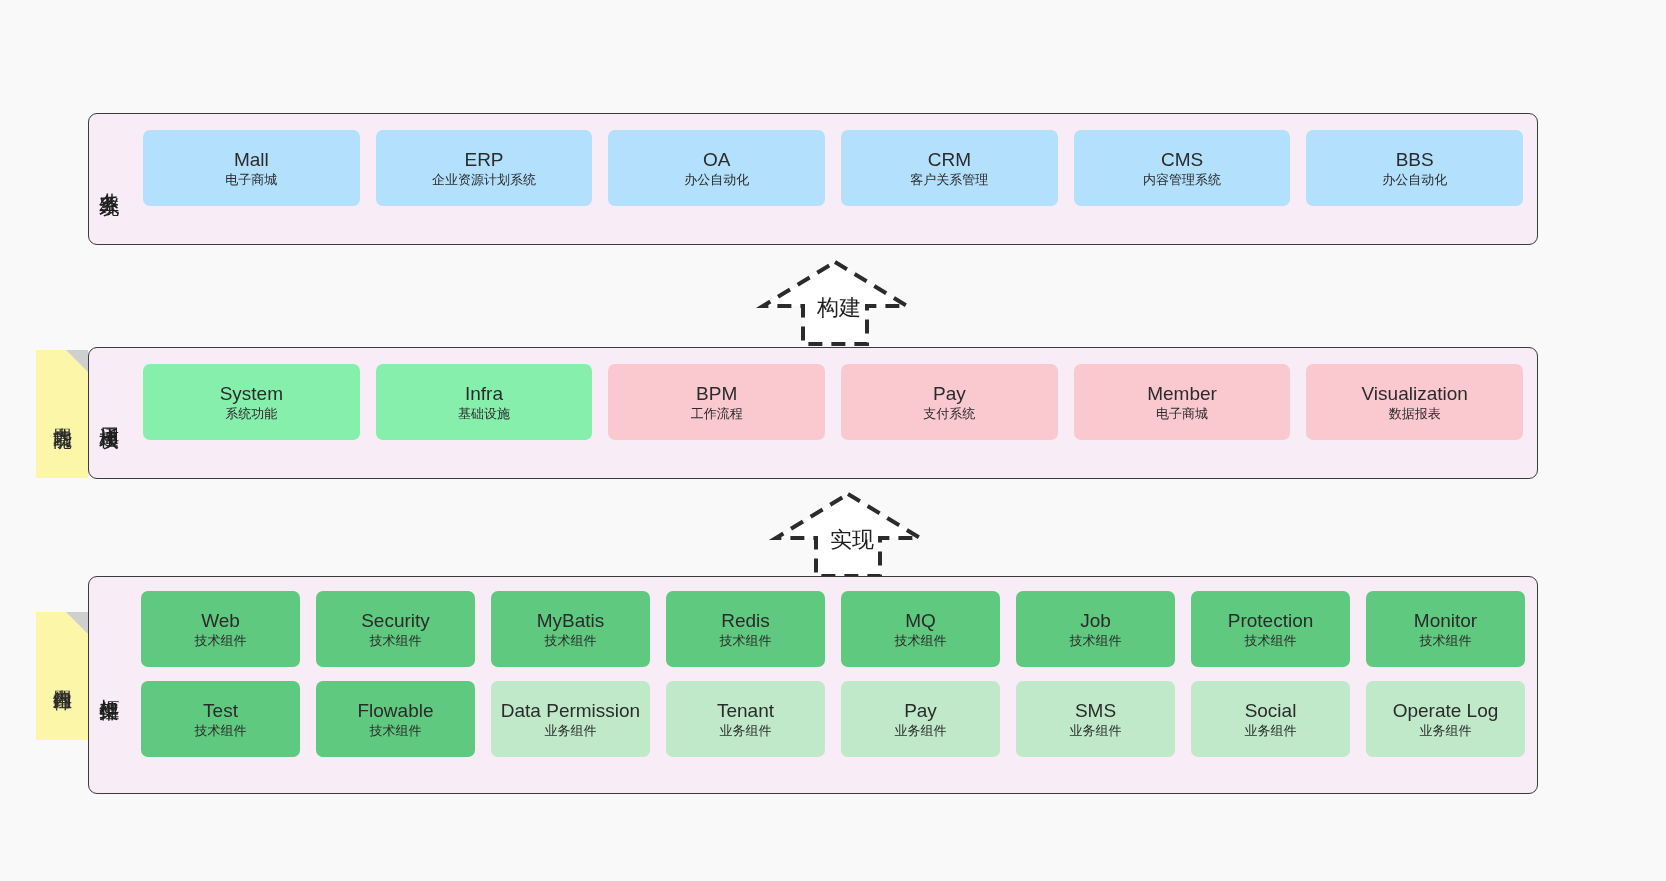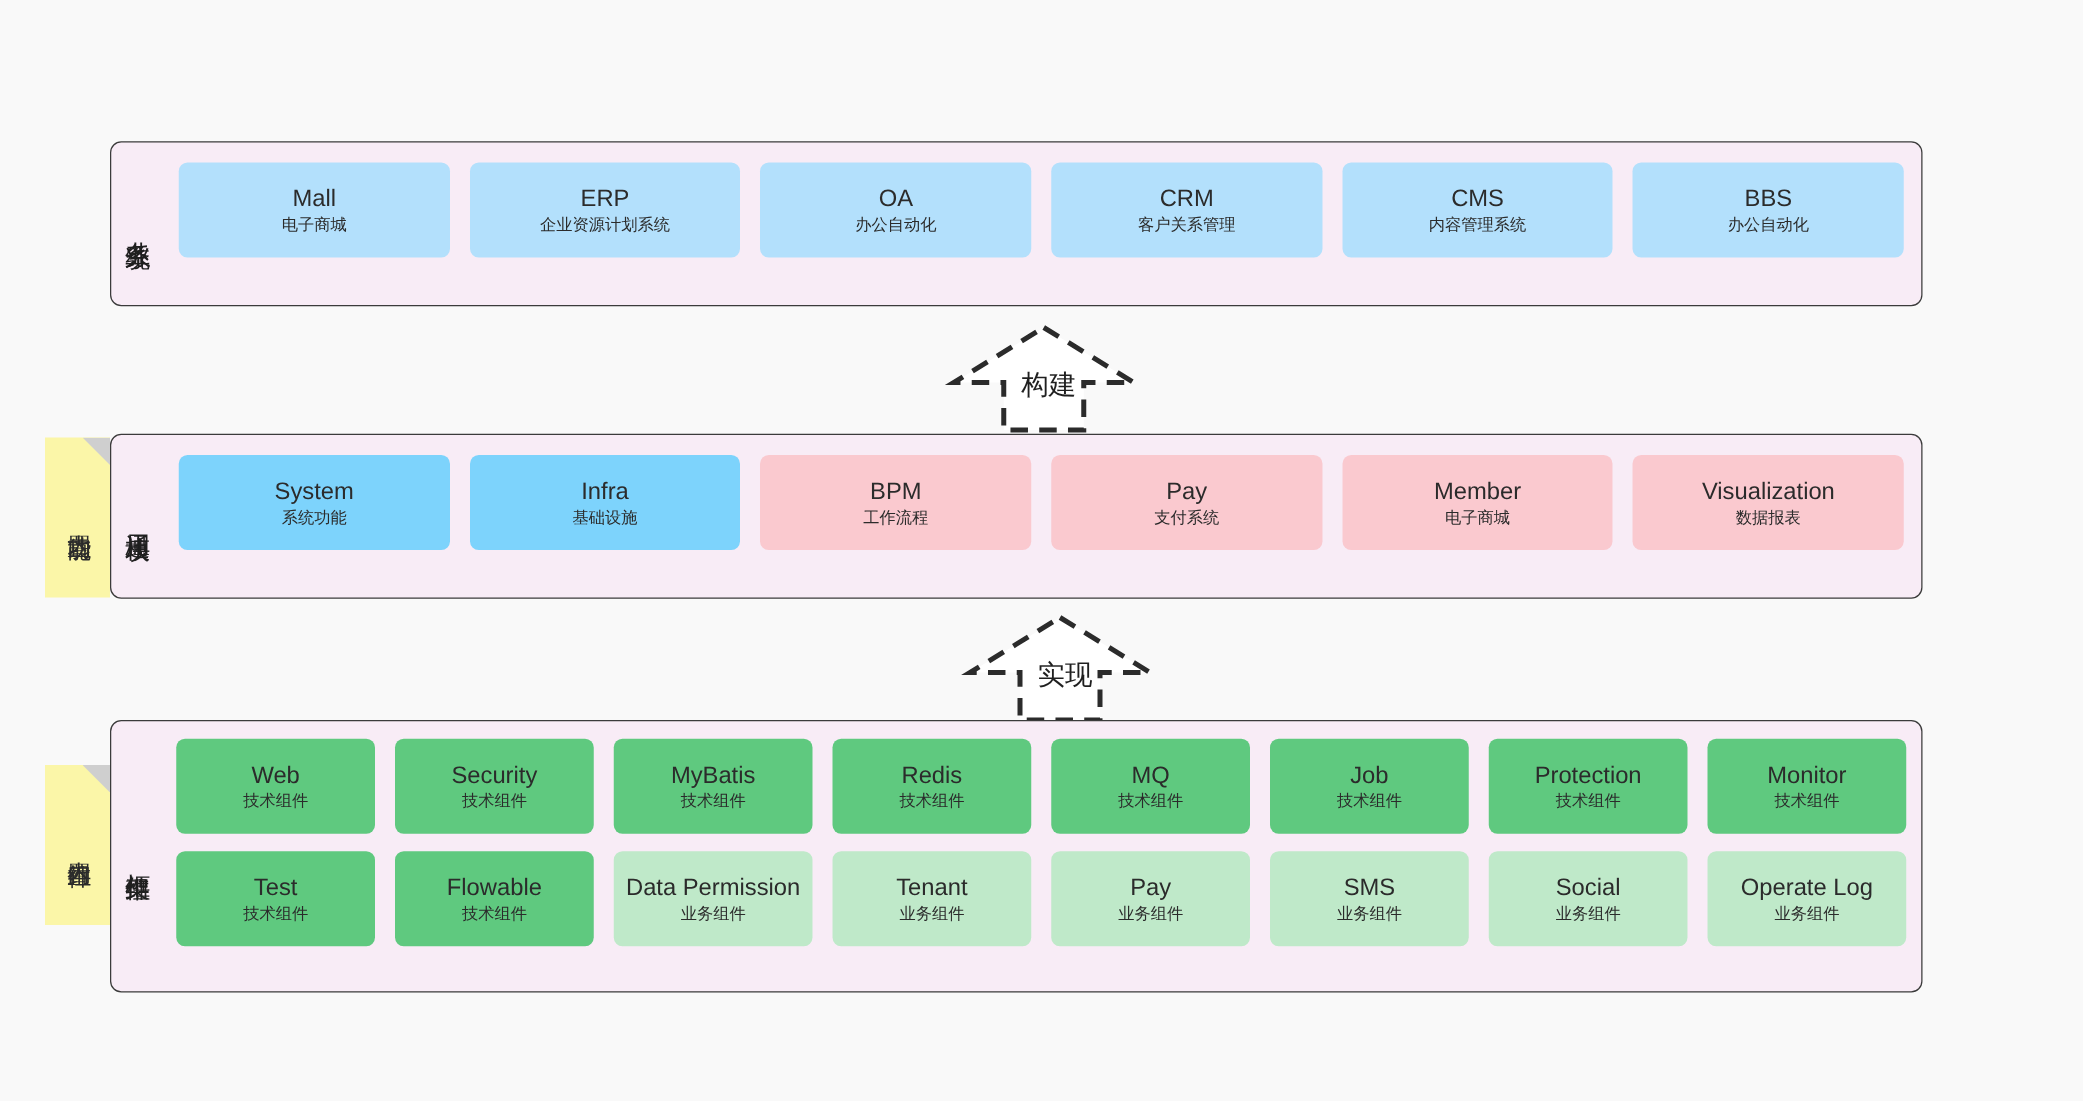--- a/index.html
+++ b/index.html
@@ -55,21 +55,21 @@
     text-align: center;
     line-height: 1.24;
     color: #2b2b2b;
     padding: 6px 4px;
     user-select: none;
   }
   .card .t1 { font-size: 19px; }
   .card .t2 { font-size: 13px; }
 
   .c-blue      { background: #b3e0fc; }
-  .c-red       { background: #7dd3fc; align-items: center; }
+  .c-red       { background: #86efac; align-items: center; }
   .c-pink      { background: #fac9cf; }
   .c-green     { background: #5fc97f; }
   .c-greenlite { background: #bfe9c9; }
 
   
   #layer-business  { left: 88px;  top: 113px; width: 1450px; height: 132px; }
   #layer-business .layer-body { padding: 16px 14px; }
   #layer-business .card { height: 76px; }
 
   #layer-modules   { left: 88px;  top: 347px; width: 1450px; height: 132px; }

